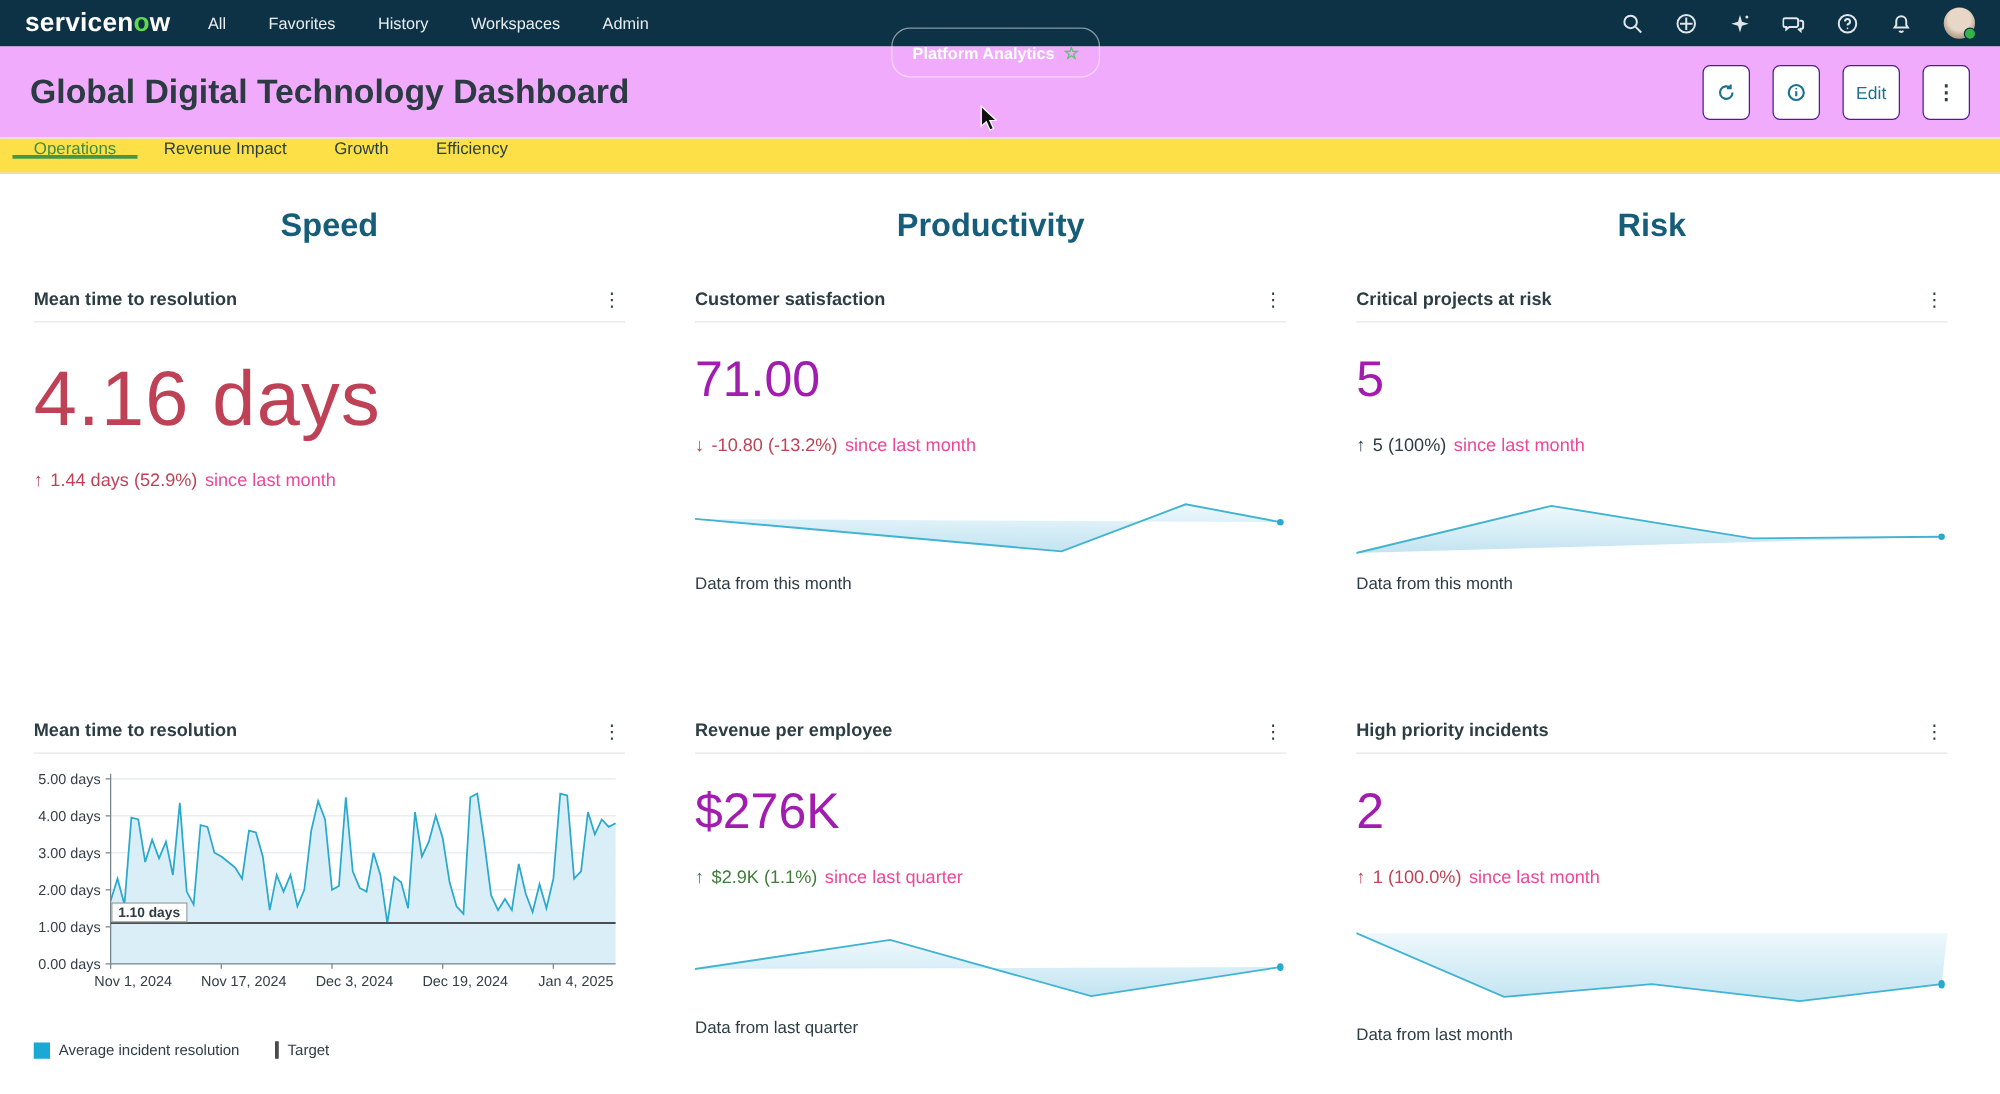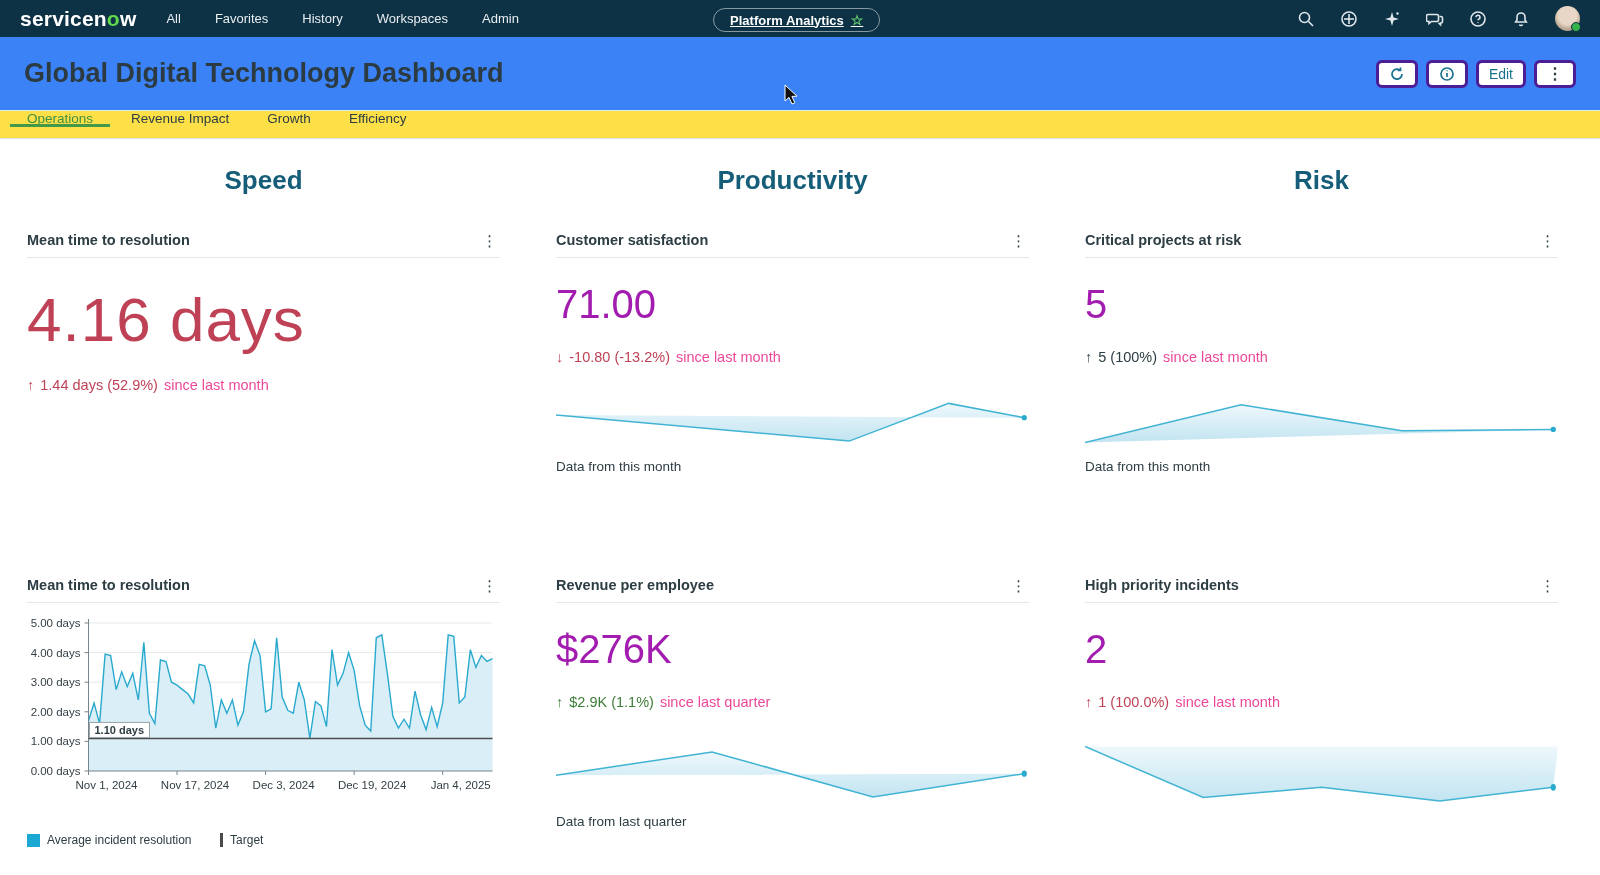--- a/index.html
+++ b/index.html
@@ -5,38 +5,38 @@
   * { margin:0; padding:0; box-sizing:border-box; }
   html,body { width:1600px; height:875px; overflow:hidden; background:#fff;
               font-family:"Liberation Sans", sans-serif; color:#2c3d43; position:relative; }
 
   
   .topnav { height:37px; background:#0d3145; display:flex; align-items:center; padding:0 20px; position:relative; }
   .logo { font-size:21px; font-weight:700; color:#fff; letter-spacing:.2px; margin-right:30px; }
   .logo .green-o { color:#62d84e; }
   .nav-items { display:flex; gap:34px; }
   .nav-item { color:#e8eef0; font-size:13px; cursor:pointer; }
-  .nav-pill { position:absolute; left:50%; transform:translateX(-52%); top:8px;
-              border:1px solid rgba(255,255,255,.5); border-radius:15px; height:24px;
+  .nav-pill { position:absolute; left:50%; transform:translateX(-52%); top:22px;
+              border:1px solid rgba(255,255,255,.5); border-radius:15px; height:40px;
               display:flex; align-items:center; gap:7px; padding:0 16px; color:#fff;
-              font-size:13px; font-weight:700; cursor:pointer;text-decoration:underline; }
+              font-size:13px; font-weight:700; cursor:pointer; }
   .pill-star { color:#5fc46a; font-size:14px; }
   .nav-right { margin-left:auto; display:flex; align-items:center; gap:25px; }
   .nav-icon { width:18px; height:18px; display:inline-flex; cursor:pointer; }
   .nav-icon svg { width:18px; height:18px; stroke:#dfe7ea; fill:none; stroke-width:1.6; }
   .avatar { width:25px; height:25px; border-radius:50%; background:radial-gradient(circle at 50% 38%, #e8d7c6 0 45%, #b9a58e 70%, #8f9aa0 100%); position:relative; cursor:pointer; }
   .avatar::after { content:""; position:absolute; right:-1px; bottom:-1px; width:8px; height:8px;
                    border-radius:50%; background:#36b24a; border:1.5px solid #0d3145; }
 
   
-  .pageheader { height:73px; display:flex; align-items:center; justify-content:space-between; padding:0 24px; background:#3b82f6; }
+  .pageheader { height:73px; display:flex; align-items:center; justify-content:space-between; padding:0 24px; background:#f0abfc; }
   .page-title { font-size:27px; font-weight:600; color:#2b3b41; }
   .hdr-actions { display:flex; gap:8px; }
-  .hbtn { height:28px; min-width:34px; border:3px solid #4c1d95; border-radius:6px; background:#fff;
-          color:#17718f; display:flex; align-items:center; justify-content:center; font-size:14px; cursor:pointer; padding:0 10px; }
+  .hbtn { height:44px; min-width:34px; border:1px solid #4c1d95; border-radius:6px; background:#fff;
+          color:#17718f; display:flex; align-items:center; justify-content:center; font-size:14px; cursor:pointer; padding:0 10px;margin-left:10px; }
   .hbtn svg { width:16px; height:16px; stroke:#17718f; fill:none; stroke-width:1.7; }
   .hbtn.kebab { font-size:16px; font-weight:700; color:#2c3d43; }
 
   
   .tabbar { height:29px; background:#fde047; border-top:1px solid #e4e8ea; border-bottom:1px solid #d9dfe2;
             display:flex; align-items:flex-start; padding-left:8px; }
   .tab { display:flex; align-items:center; padding:0 19px; font-size:13.5px; color:#2c3d43; cursor:pointer; position:relative; }
   .tab.active { color:#3f8f43; font-weight:400; }
   .tab.active::after { content:""; position:absolute; left:2px; right:2px; bottom:-1px; height:3px; background:#44984a; }
 
@@ -320,19 +320,20 @@
           <defs>
             <linearGradient id="g3" x1="0" y1="0" x2="0" y2="1">
               <stop offset="0" stop-color="#eef8fc"></stop>
               <stop offset="1" stop-color="#c2e4f1"></stop>
             </linearGradient>
           </defs>
           <polygon points="0,5 100,5 99,29 75,37 50,29 25,35" fill="url(#g3)"></polygon>
           <polyline points="0,5 25,35 50,29 75,37 99,29" fill="none" stroke="#41b3d3" stroke-width="1.5" vector-effect="non-scaling-stroke"></polyline>
           <ellipse cx="99" cy="29" rx="0.55" ry="2" fill="#2aa9ce"></ellipse>
         </svg>
+      <div class="footnote">Data from last month</div>
     </div>
   </div>
 </div>
 
 <svg class="cursor" width="20" height="22" viewBox="0 0 20 22">
   <path d="M2 1 L2 17 L6 13.4 L9 20 L11.8 18.8 L8.9 12.4 L14 12.2 Z" fill="#111" stroke="#fff" stroke-width="1"></path>
 </svg>
 
 </body></html>

